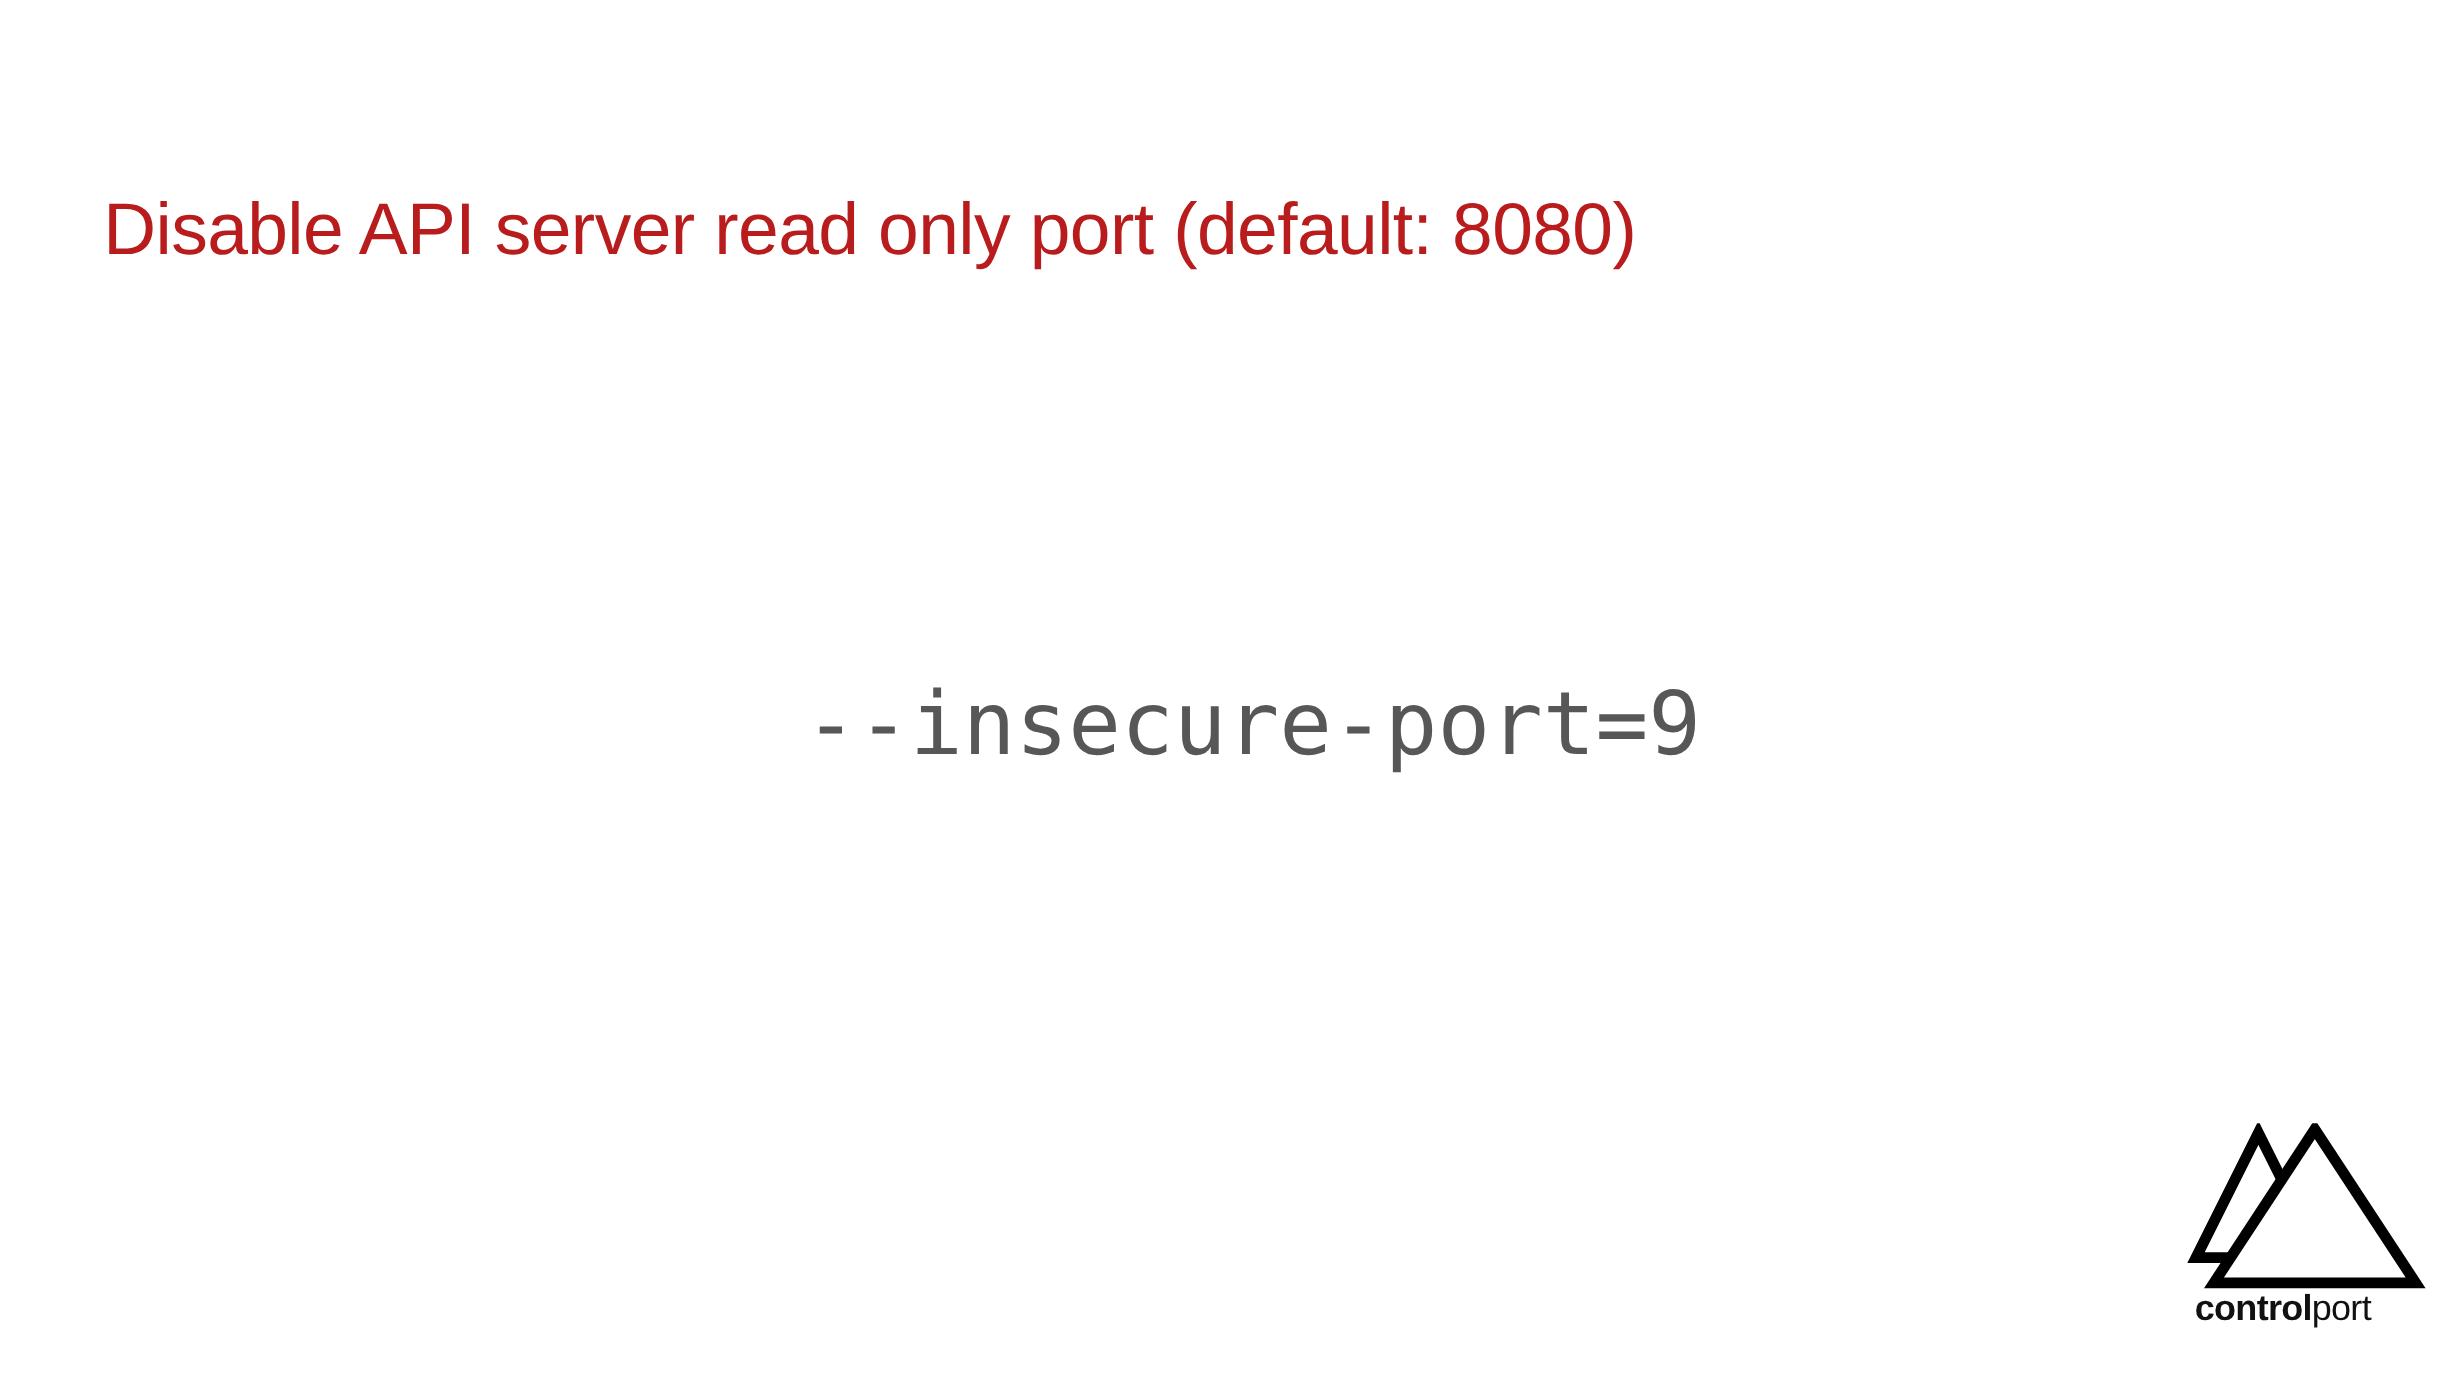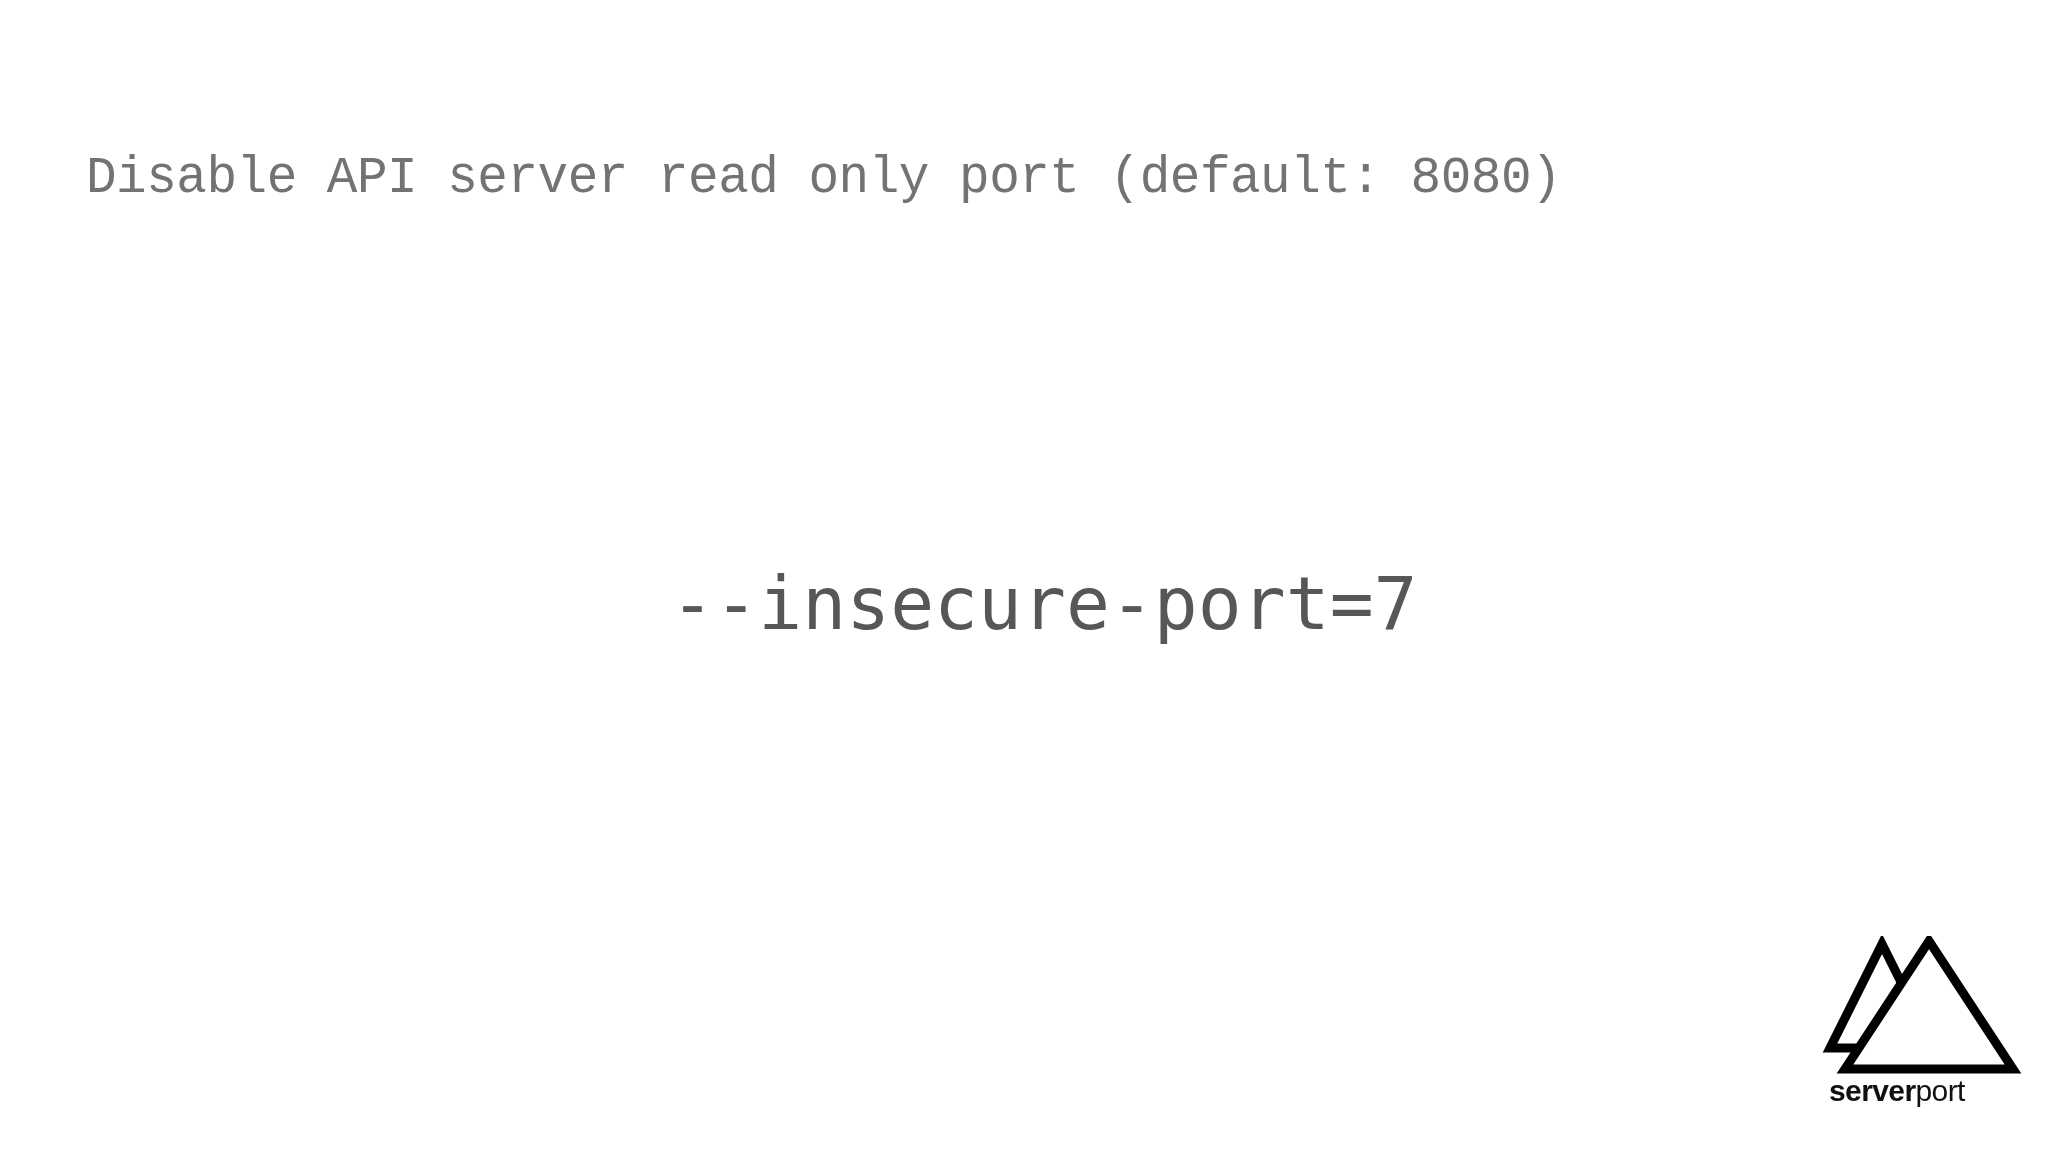--- a/index.html
+++ b/index.html
@@ -18,26 +18,26 @@
     background: #ffffff;
     overflow: hidden;
   }
 
   
   .slide-title {
     position: absolute;
     left: 86px;
     top: 118px;
     width: 1800px;
-    font-family: Liberation Mono, monospace;
-    font-size: 51px;
+    font-family: Liberation Sans, sans-serif;
+    font-size: 61px;
     font-weight: 400;
     line-height: 1.05;
     letter-spacing: -0.5px;
-    color: #737373;
+    color: #b91c1c;
     white-space: nowrap;
   }
 
   
   .code-wrap {
     position: absolute;
     left: 0;
     top: 562px;
     width: 2048px;
     text-align: center;
@@ -89,28 +89,28 @@
   }
 </style>
 </head>
 <body>
 
 <div class="slide">
 
   <h1 class="slide-title">Disable API server read only port (default: 8080)</h1>
 
   <div class="code-wrap">
-    <span class="code-line">--insecure-port=7</span>
+    <span class="code-line">--insecure-port=9</span>
   </div>
 
   <div class="logo">
     <svg class="logo-mark" viewBox="0 0 210 140" xmlns="http://www.w3.org/2000/svg">
 
       <path d="M 60 8 L 112 112 L 8 112 Z" fill="#ffffff" stroke="#000000" stroke-width="9" stroke-linejoin="miter"></path>
 
       <path d="M 107 5 L 191 133 L 23 133 Z" fill="#ffffff" stroke="#000000" stroke-width="9" stroke-linejoin="miter"></path>
     </svg>
     <div class="logo-wordmark">
-      <span class="wm-bold">server</span><span class="wm-light">port</span>
+      <span class="wm-bold">control</span><span class="wm-light">port</span>
     </div>
   </div>
 
 </div>
 
 </body></html>

